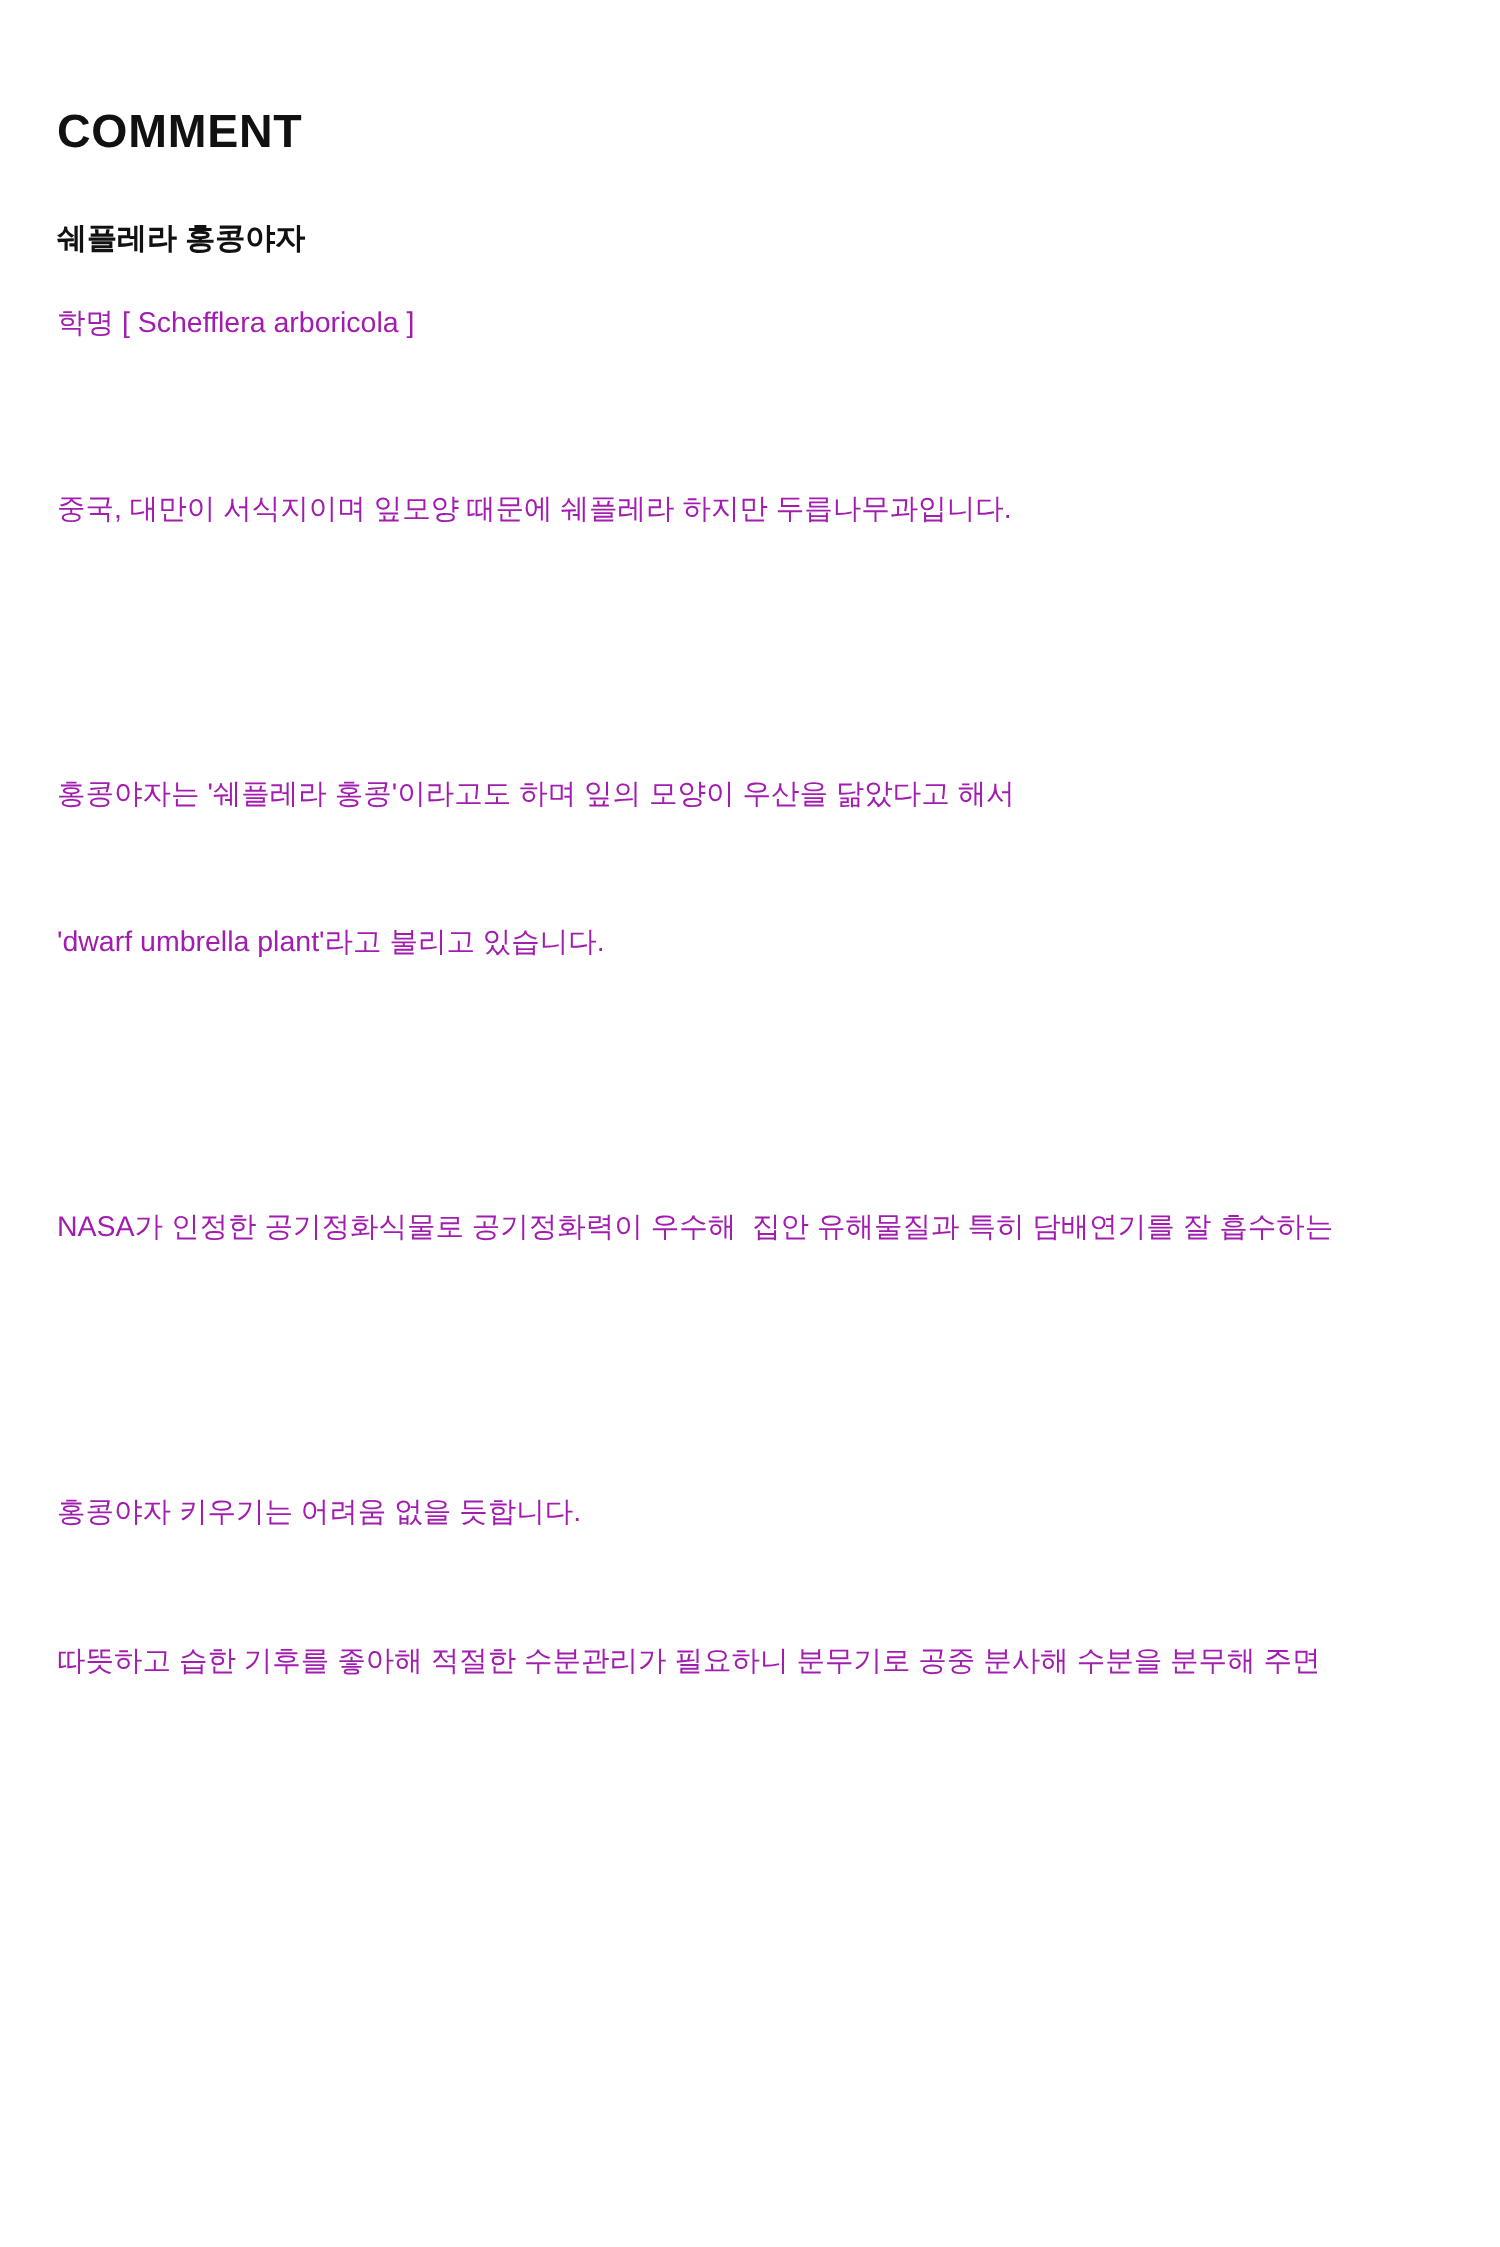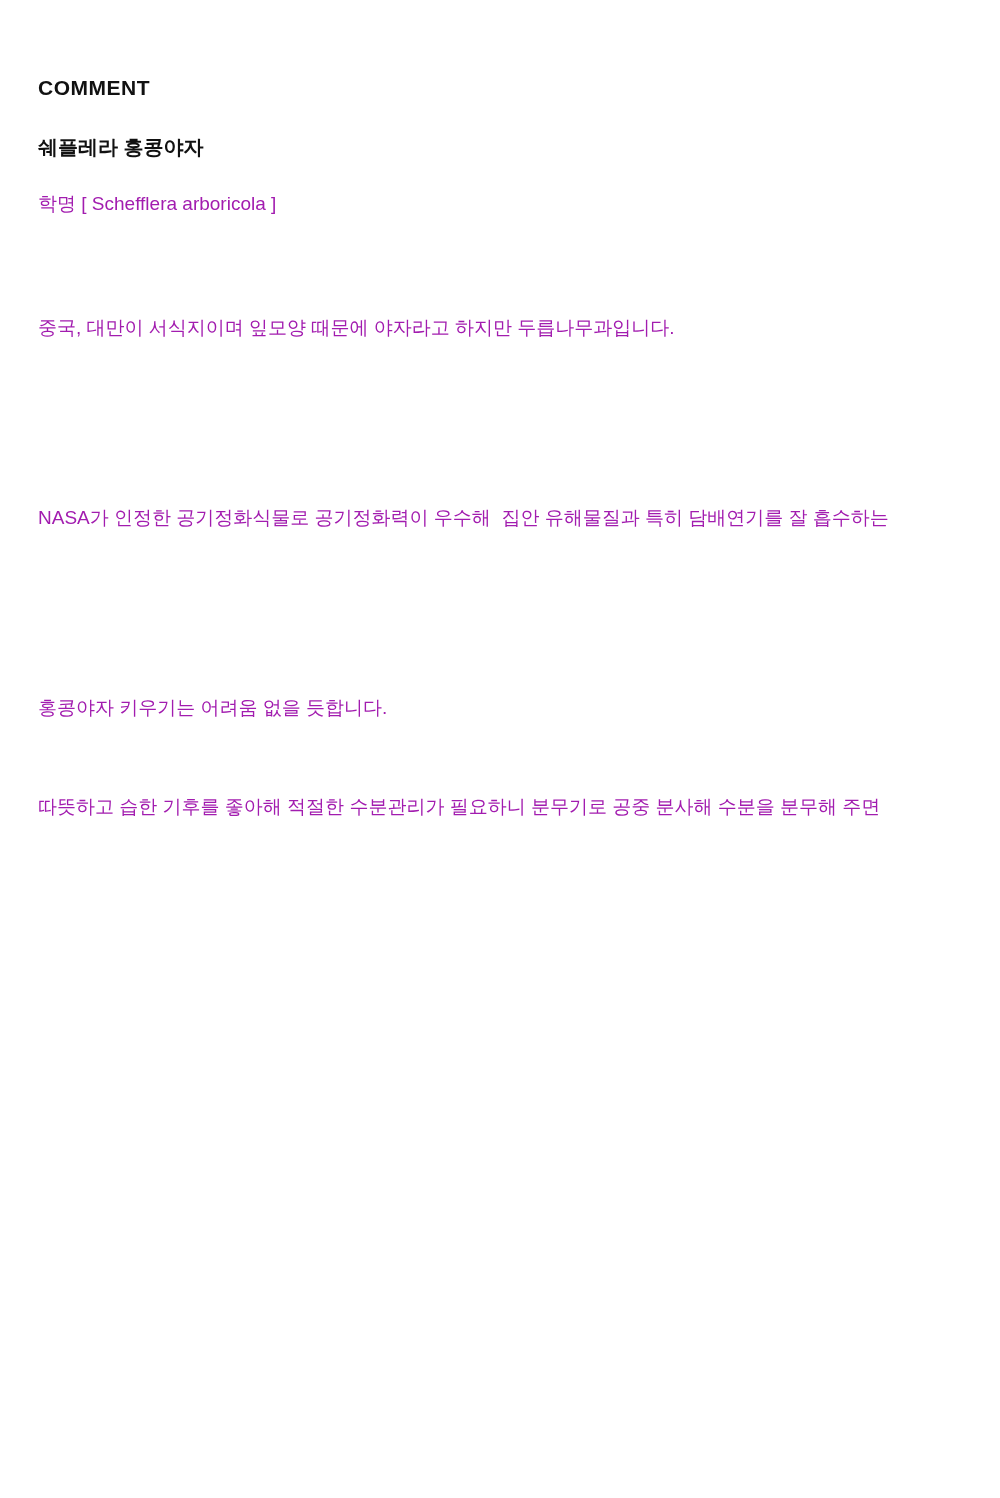--- a/index.html
+++ b/index.html
@@ -13,28 +13,28 @@
     height: 1498px;
     margin: 0 auto;
     background: #ffffff;
     box-sizing: border-box;
     padding: 72px 40px 0 38px;
     overflow: hidden;
     font-family: "Liberation Sans", "DejaVu Sans", sans-serif;
   }
   .heading {
     margin: 0;
-    font-size: 21px;
+    font-size: 31px;
     font-weight: 700;
     line-height: 32px;
     color: #111111;
     letter-spacing: 0.5px;
   }
   .plant-name {
-    margin: 28px 0 0;
+    margin: 40px 0 0;
     font-size: 20px;
     font-weight: 700;
     line-height: 30px;
     color: #111111;
   }
   p.body {
     margin: 25px 0 0;
     font-size: 19px;
     font-weight: 400;
     line-height: 33px;
@@ -50,23 +50,27 @@
 <div class="page">
 
   <section>
     <h1 class="heading">COMMENT</h1>
 
     <h2 class="plant-name">쉐플레라 홍콩야자</h2>
 
     <p class="body sci">학명 [ Schefflera arboricola ]</p>
 
     <p class="body">
-      <span class="line">중국, 대만이 서식지이며 잎모양 때문에 야자라고 하지만 두릅나무과입니다.</span>
+      <span class="line">중국, 대만이 서식지이며 잎모양 때문에 쉐플레라 하지만 두릅나무과입니다.</span>
     </p>
 
+    <p class="body">
+      <span class="line">홍콩야자는 '쉐플레라 홍콩'이라고도 하며 잎의 모양이 우산을 닮았다고 해서</span>
+      <span class="line">'dwarf umbrella plant'라고 불리고 있습니다.</span>
+    </p>
 
     <p class="body">
       <span class="line">NASA가 인정한 공기정화식물로 공기정화력이 우수해  집안 유해물질과 특히 담배연기를 잘 흡수하는</span>
     </p>
 
 
     <p class="body">
       <span class="line">홍콩야자 키우기는 어려움 없을 듯합니다.</span>
       <span class="line">따뜻하고 습한 기후를 좋아해 적절한 수분관리가 필요하니 분무기로 공중 분사해 수분을 분무해 주면</span>
     </p>

